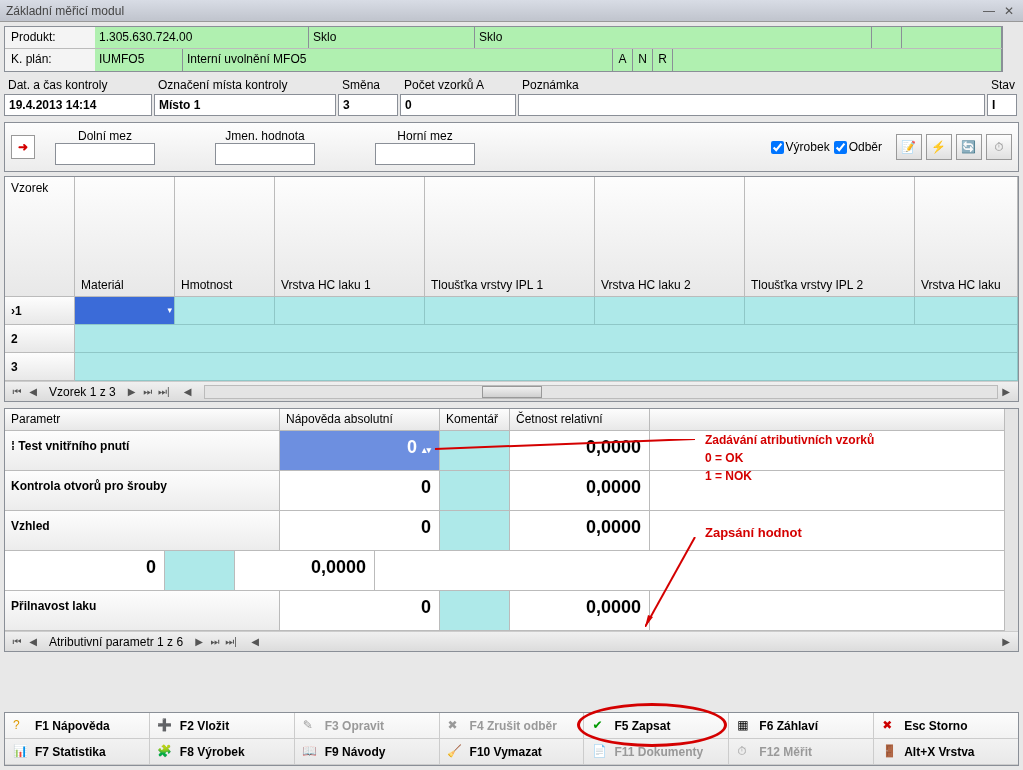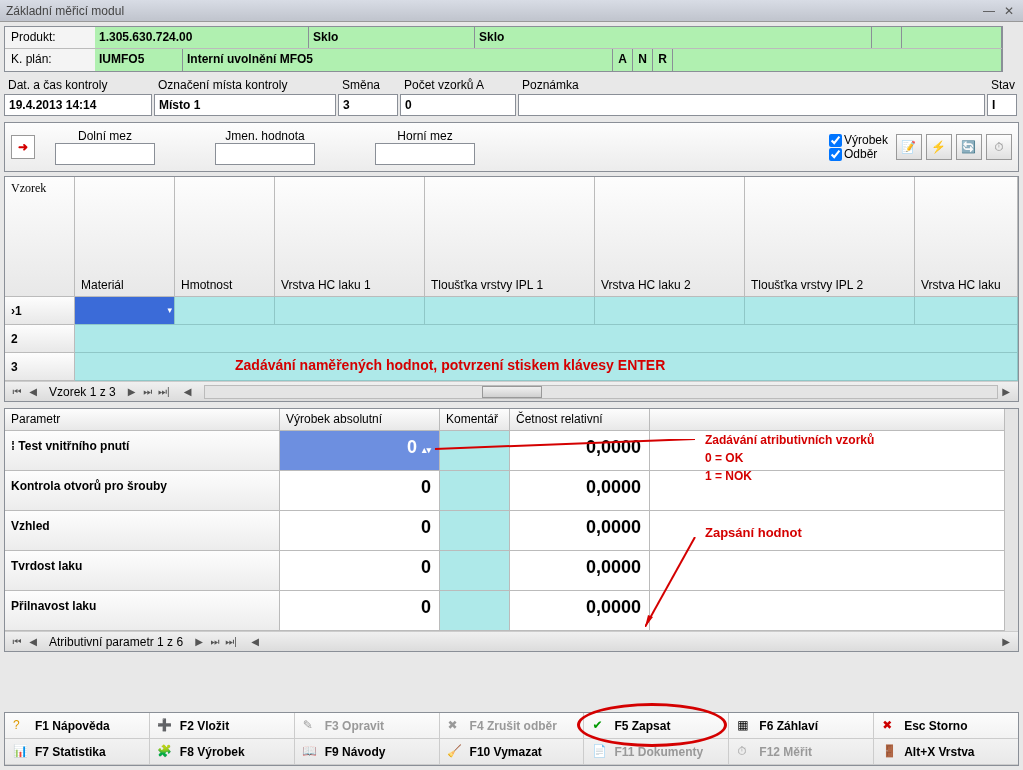--- a/index.html
+++ b/index.html
@@ -8,21 +8,21 @@
   
   .titlebar { height: 22px; background: linear-gradient(#d8dce5, #c0c4cd); display: flex; align-items: center; padding: 0 6px; color: #444; border-bottom: 1px solid #999; }
   .titlebar .spacer { flex: 1; }
   .titlebar .winbtn { width: 16px; height: 14px; margin-left: 4px; text-align: center; line-height: 14px; color: #555; cursor: pointer; }
 
   
   .prodinfo { border: 1px solid #8a8f97; background: #f4f4f4; margin: 4px 20px 0 4px; }
   .prodinfo-row { display: flex; height: 22px; align-items: stretch; border-bottom: 1px solid #bbb; }
   .prodinfo-row:last-child { border-bottom: none; }
   .prodinfo .lbl { padding: 3px 6px; }
-  .gcell { background: #b0f0b0; border-right: 1px solid #8a8f97; padding: 3px 4px; font-weight: bold; white-space: nowrap; overflow: hidden; }
+  .gcell { background: #b0f0b0; border-right: 1px solid #8a8f97; padding: 3px 4px; font-weight: normal; white-space: nowrap; overflow: hidden; }
   .gcell.sm { width: 20px; text-align: center; }
 
   
   .hdr2 { margin: 4px 4px 0 4px; }
   .hdr2-labels, .hdr2-fields { display: flex; }
   .hdr2-labels > div { padding: 2px 4px; }
   .hdr2-fields > div { border: 1px solid #8a8f97; background: #fff; padding: 3px 4px; height: 22px; margin-right: 2px; }
 
   
   .limits { margin: 6px 4px 0 4px; border: 1px solid #8a8f97; background: linear-gradient(#fdfdfd,#ececec); padding: 4px 6px; display: flex; align-items: center; height: 50px; }
@@ -31,21 +31,21 @@
   .limits .grp .box { width: 100px; height: 22px; border: 1px solid #8a8f97; background: #fff; }
   .limits .right { margin-left: auto; display: flex; align-items: center; }
   .limits .chk { display: flex; align-items: center; margin-right: 4px; }
   .limits .chk input { margin-right: 2px; }
   .limits .tbtn { width: 26px; height: 26px; border: 1px solid #999; background: linear-gradient(#fdfdfd,#e0e0e0); margin-left: 4px; display:flex; align-items:center; justify-content:center; }
 
   
   .grid1 { margin: 4px 4px 0 4px; border: 1px solid #8a8f97; background: #fff; position: relative; }
   .grid1 .hdrrow { display: flex; height: 120px; }
   .grid1 .hdrrow .hcell { border-right: 1px solid #bbb; background: linear-gradient(#fdfdfd,#e8e8e8); display: flex; align-items: flex-end; padding: 4px 6px; border-bottom: 1px solid #bbb; }
-  .grid1 .hdrrow .corner { width: 70px; border-right: 1px solid #bbb; background: linear-gradient(#fdfdfd,#e8e8e8); border-bottom: 1px solid #bbb; display:flex; align-items:flex-start; padding:4px 6px;font-family:Liberation Serif, serif;}
+  .grid1 .hdrrow .corner { width: 70px; border-right: 1px solid #bbb; background: linear-gradient(#fdfdfd,#e8e8e8); border-bottom: 1px solid #bbb; display:flex; align-items:flex-start; padding:4px 6px;}
   .grid1 .datarow { display: flex; height: 28px; background: #aee9e9; }
   .grid1 .datarow .rhdr { width: 70px; border-right: 1px solid #bbb; border-bottom:1px solid #bbb; background: linear-gradient(#fdfdfd,#e8e8e8); display:flex; align-items:center; padding: 0 6px; font-weight: bold;}
   .grid1 .datarow .dcell { border-right: 1px solid #8fc7c7; border-bottom:1px solid #8fc7c7; }
   .grid1 .selcell { background: #3b6bd8 !important; position:relative;}
   .redtext1 { position:absolute; left:230px; top:180px; color:#d40000; font-weight:bold; font-size:14px; pointer-events:none;}
 
   .navbar { height: 20px; background: linear-gradient(#f0f0f0,#dcdcdc); border-top:1px solid #ccc; display:flex; align-items:center; padding:0 4px; }
   .navbar .nbtn { width:16px; height:14px; text-align:center; color:#555; cursor:pointer; font-size:10px; line-height:14px;}
   .navbar .ntxt { margin: 0 8px; }
   .sbtrack { flex:1; height:14px; background:#e4e4e4; border:1px solid #bbb; margin-left:8px; position:relative;}
@@ -137,21 +137,21 @@
   </div>
   <div class="grp">
     <div>Jmen. hodnota</div>
     <div class="box"></div>
   </div>
   <div class="grp">
     <div>Horní mez</div>
     <div class="box"></div>
   </div>
   <div class="right">
-    <div style="display:flex;flex-direction:column;">
+    <div style="display:flex;flex-direction:row;margin-right:6px">
       <label class="chk">
           <input type="checkbox" checked="" style="">
           <span>Výrobek</span>
         </label>
       <label class="chk">
           <input type="checkbox" checked="" style="">
           <span>Odběr</span>
         </label>
     </div>
     <div class="tbtn">
@@ -193,40 +193,39 @@
       <div class="dcell" style="flex:1"></div>
   </div>
   <div class="datarow">
     <div class="rhdr">2</div>
     <div class="dcell" style="flex:1"></div>
   </div>
   <div class="datarow">
     <div class="rhdr">3</div>
     <div class="dcell" style="flex:1"></div>
   </div>
-  <div class="redtext1">Zadávání naměřených hodnot, potvrzení stiskem klávesy ENTER</div>
   <div class="navbar">
     <span class="nbtn">⏮</span>
     <span class="nbtn">◀</span>
     <span class="ntxt">Vzorek 1 z 3</span>
     <span class="nbtn">▶</span>
     <span class="nbtn">⏭</span>
     <span class="nbtn">⏭|</span>
     <span class="nbtn" style="margin-left:8px">◀</span>
     <div class="sbtrack">
         <div class="thumb"></div>
       </div>
     <span class="nbtn">▶</span>
   </div>
 </div>
 
 <div class="grid2">
   <div class="hdrrow2">
     <div class="hc" style="width:275px">Parametr</div>
-    <div class="hc" style="width:160px">Výrobek absolutní</div>
+    <div class="hc" style="width:160px">Nápověda absolutní</div>
     <div class="hc" style="width:70px">Komentář</div>
     <div class="hc" style="width:140px">Četnost relativní</div>
     <div class="hc" style="flex:1"></div>
   </div>
   <div id="g2rows">
       <div class="drow sel">
         <div class="rh">⁞ Test vnitřního pnutí</div>
         <div class="num">0 <span style="font-size:9px">▴▾</span></div>
         <div class="kom"></div>
         <div class="rel">0,0000</div>
@@ -240,21 +239,20 @@
         <div class="rest"></div>
       </div>
       <div class="drow">
         <div class="rh">Vzhled</div>
         <div class="num">0</div>
         <div class="kom"></div>
         <div class="rel">0,0000</div>
         <div class="rest"></div>
       </div>
       <div class="drow">
-        <div class="rh">Tvrdost laku</div>
         <div class="num">0</div>
         <div class="kom"></div>
         <div class="rel">0,0000</div>
         <div class="rest"></div>
       </div>
       <div class="drow">
         <div class="rh">Přilnavost laku</div>
         <div class="num">0</div>
         <div class="kom"></div>
         <div class="rel">0,0000</div>

